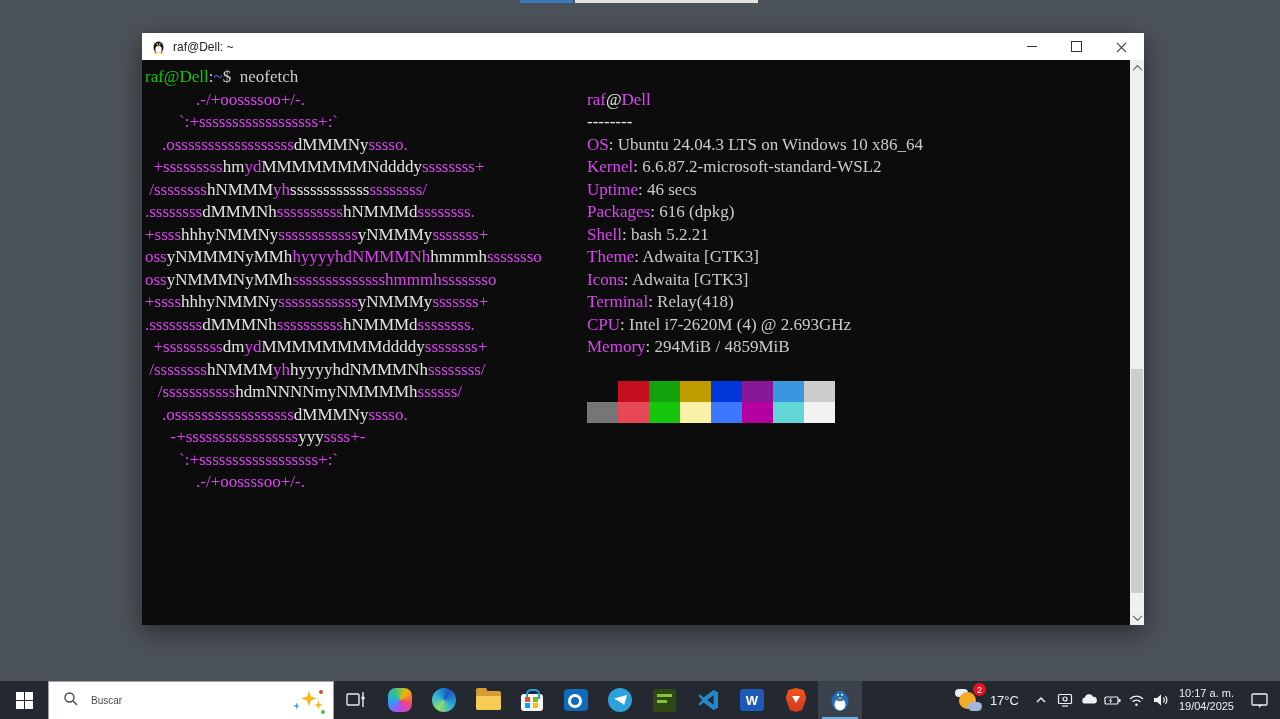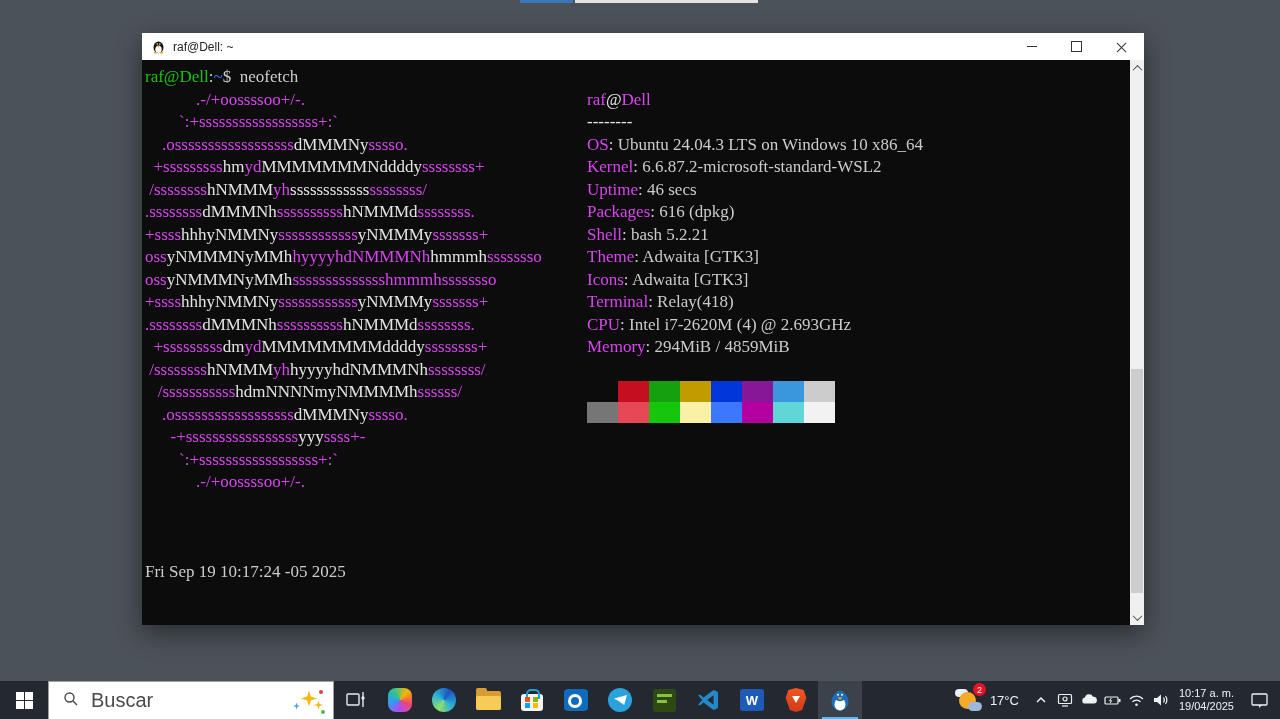--- a/index.html
+++ b/index.html
@@ -52,21 +52,21 @@
   .sb-track{flex:1;position:relative;}
   .sb-thumb{position:absolute;left:1px;right:1px;top:55%;height:42%;background:#cdcdcd;}
 
   
   .taskbar{position:absolute;left:0;bottom:0;width:1280px;height:38px;background:#242931;
     display:flex;align-items:stretch;}
   .start{width:48px;display:flex;align-items:center;justify-content:center;}
   .winlogo{display:grid;grid-template-columns:8px 8px;grid-template-rows:8px 8px;gap:1px;}
   .winlogo i{background:#ffffff;display:block;}
   .search{width:262px;background:#ffffff;display:flex;align-items:center;padding:0 8px 0 14px;border:1px solid #9aa0a6;border-bottom:none;}
-  .search-text{font-size:20px;color:#4a4a4a;margin-left:12px;flex:1;}
+  .search-text{font-size:10px;color:#4a4a4a;margin-left:12px;flex:1;}
   .sparkles{position:relative;width:34px;height:30px;}
   .star{position:absolute;display:block;clip-path:polygon(50% 0,62% 38%,100% 50%,62% 62%,50% 100%,38% 62%,0 50%,38% 38%);}
   .star.big{width:16px;height:16px;left:10px;top:5px;background:#f6b817;}
   .star.small{width:9px;height:9px;left:23px;top:15px;background:#f6b817;}
   .star.blue{width:7px;height:7px;left:2px;top:17px;background:#3d9af0;}
   .dot{position:absolute;border-radius:50%;display:block;}
   .dot.red{width:4px;height:4px;background:#e0452c;left:28px;top:4px;}
   .dot.green{width:4px;height:4px;background:#51b84e;left:30px;top:24px;}
 
   .apps{display:flex;}
@@ -169,21 +169,20 @@
               <div><span class="c-r"> /ssssssss</span><span class="c-w">hNMMM</span><span class="c-r">yh</span><span class="c-w">hyyyyhdNMMMNh</span><span class="c-r">ssssssss/</span></div>
               <div><span class="c-r">   /sssssssssss</span><span class="c-w">hdmNNNNmyNMMMMh</span><span class="c-r">ssssss/</span></div>
               <div><span class="c-r">    .ossssssssssssssssss</span><span class="c-w">dMMMNy</span><span class="c-r">sssso.</span></div>
               <div><span class="c-r">      -+sssssssssssssssss</span><span class="c-w">yyy</span><span class="c-r">ssss+-</span></div>
               <div><span class="c-r">        `:+ssssssssssssssssss+:`</span></div>
               <div><span class="c-r">            .-/+oossssoo+/-.</span></div>
             </div>
           <div id="info"><div class="iline"><span class="c-r">raf</span><span class="c-w">@</span><span class="c-r">Dell</span></div><div class="iline"><span class="c-w">--------</span></div><div class="iline"><span class="c-r">OS</span><span class="c-def">: </span><span class="c-def">Ubuntu 24.04.3 LTS on Windows 10 x86_64</span></div><div class="iline"><span class="c-r">Kernel</span><span class="c-def">: </span><span class="c-def">6.6.87.2-microsoft-standard-WSL2</span></div><div class="iline"><span class="c-r">Uptime</span><span class="c-def">: </span><span class="c-def">46 secs</span></div><div class="iline"><span class="c-r">Packages</span><span class="c-def">: </span><span class="c-def">616 (dpkg)</span></div><div class="iline"><span class="c-r">Shell</span><span class="c-def">: </span><span class="c-def">bash 5.2.21</span></div><div class="iline"><span class="c-r">Theme</span><span class="c-def">: </span><span class="c-def">Adwaita [GTK3]</span></div><div class="iline"><span class="c-r">Icons</span><span class="c-def">: </span><span class="c-def">Adwaita [GTK3]</span></div><div class="iline"><span class="c-r">Terminal</span><span class="c-def">: </span><span class="c-def">Relay(418)</span></div><div class="iline"><span class="c-r">CPU</span><span class="c-def">: </span><span class="c-def">Intel i7-2620M (4) @ 2.693GHz</span></div><div class="iline"><span class="c-r">Memory</span><span class="c-def">: </span><span class="c-def">294MiB / 4859MiB</span></div><div class="palette"><div class="prow"><span style="background: rgb(12, 12, 12);"></span><span style="background: rgb(197, 15, 31);"></span><span style="background: rgb(19, 161, 14);"></span><span style="background: rgb(193, 156, 0);"></span><span style="background: rgb(0, 55, 218);"></span><span style="background: rgb(136, 23, 152);"></span><span style="background: rgb(58, 150, 221);"></span><span style="background: rgb(204, 204, 204);"></span></div><div class="prow"><span style="background: rgb(118, 118, 118);"></span><span style="background: rgb(231, 72, 86);"></span><span style="background: rgb(22, 198, 12);"></span><span style="background: rgb(249, 241, 165);"></span><span style="background: rgb(59, 120, 255);"></span><span style="background: rgb(180, 0, 158);"></span><span style="background: rgb(97, 214, 214);"></span><span style="background: rgb(242, 242, 242);"></span></div></div></div>
         </div>
         <pre class="line"> </pre>
-        <pre class="line"><span class="c-def">Fri Sep 19 10:17:24 -05 2025</span></pre>
       </div>
       <div class="scrollbar">
         <div class="sb-arrow up"></div>
         <div class="sb-track">
           <div class="sb-thumb"></div>
         </div>
         <div class="sb-arrow down"></div>
       </div>
     </div>
   </div>

